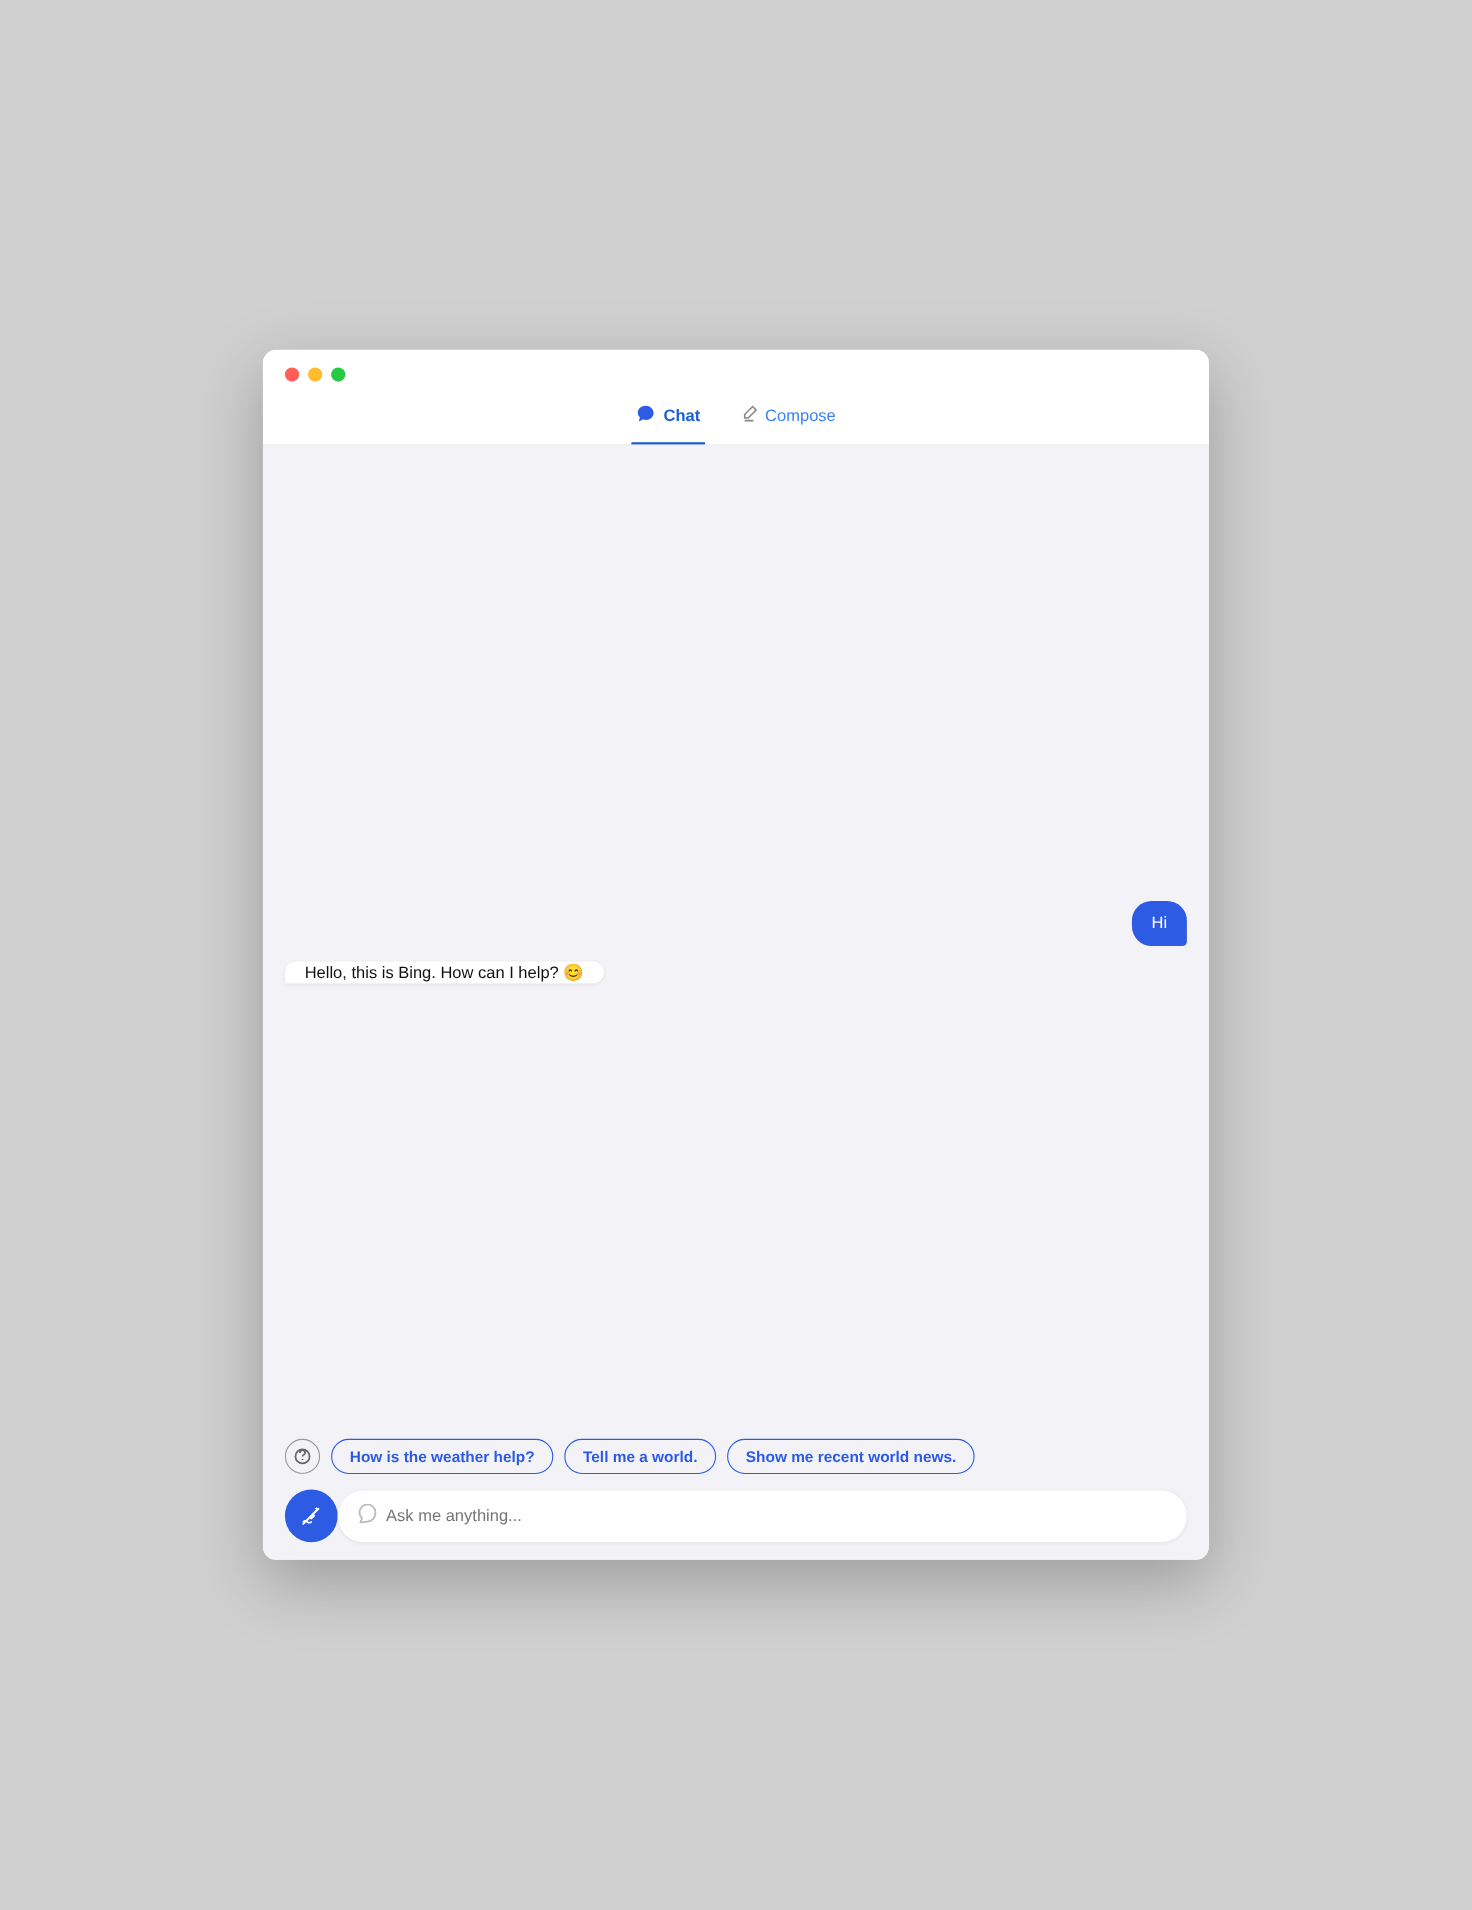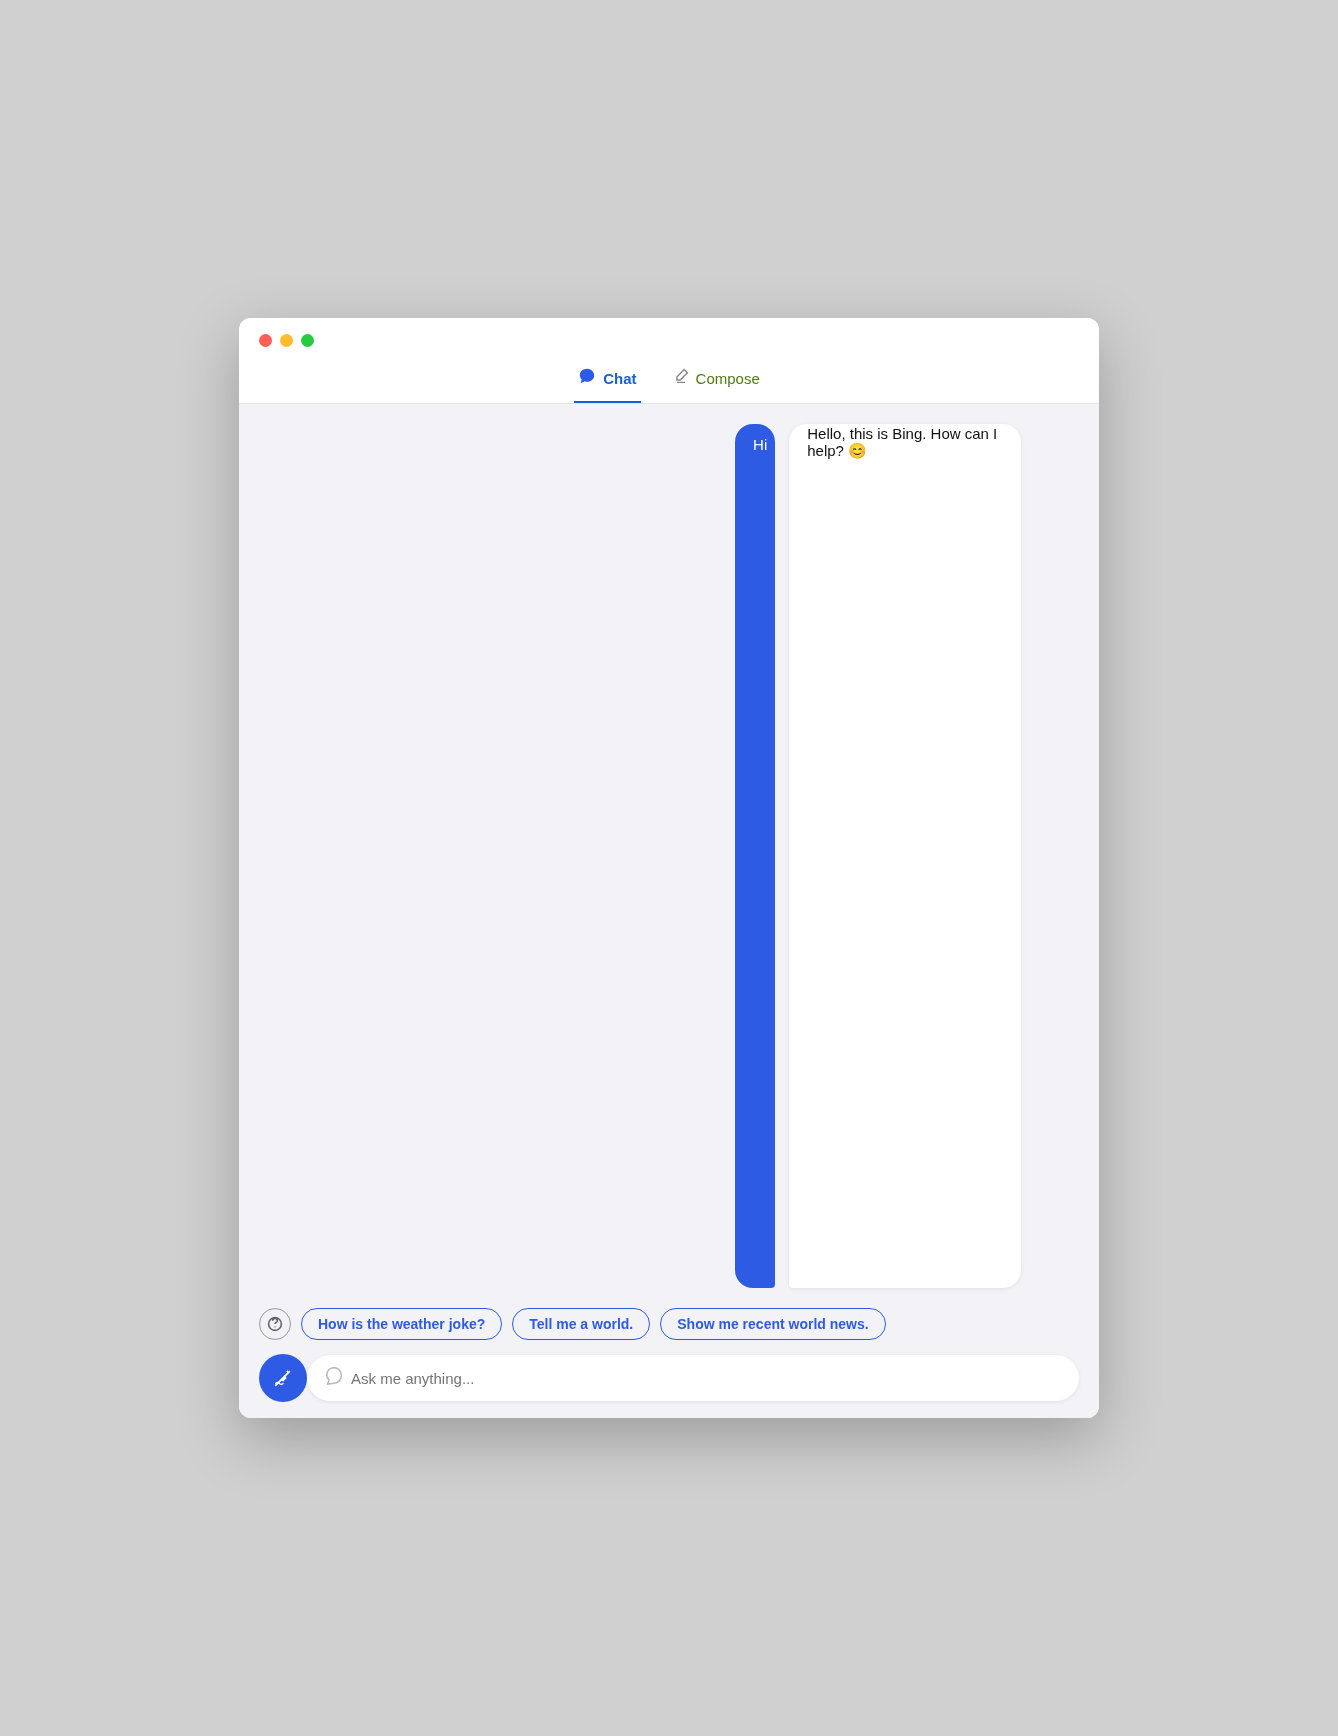--- a/index.html
+++ b/index.html
@@ -59,21 +59,21 @@
       padding-bottom: 0;
     }
 
     .tab {
       display: flex;
       align-items: center;
       gap: 7px;
       padding: 8px 4px 12px 4px;
       cursor: pointer;
       font-size: 15px;
-      color: #4d7c0f;
+      color: #3b82f6;
       border-bottom: 2.5px solid transparent;
       position: relative;
     }
 
     .tab.active {
       color: #1a5fd4;
       border-bottom: 2.5px solid #1a5fd4;
       font-weight: 600;
     }
 
@@ -96,21 +96,22 @@
       background: #f2f2f7;
       display: flex;
       flex-direction: column;
       padding: 20px 20px 16px 20px;
       min-height: 700px;
     }
 
     .messages {
       flex: 1;
       display: flex;
-      justify-content: flex-end;
+      flex-direction: column;
+      justify-content: center;
       gap: 14px;
       padding-bottom: 10px;
     }
 
     .message-user {
       display: flex;
       justify-content: flex-end;
     }
 
     .bubble-user {
@@ -261,21 +262,21 @@
     </div>
 
     <div class="suggestions-row">
       <div class="question-icon-circle">
         <svg width="16" height="16" viewBox="0 0 20 20" fill="none" stroke="#666" stroke-width="2">
           <circle cx="10" cy="10" r="8"></circle>
           <path d="M10 14v-1"></path>
           <path d="M10 10c0-2 3-2 3-4a3 3 0 0 0-6 0"></path>
         </svg>
       </div>
-      <button class="suggestion-chip">How is the weather joke?</button>
+      <button class="suggestion-chip">How is the weather help?</button>
       <button class="suggestion-chip">Tell me a world.</button>
       <button class="suggestion-chip">Show me recent world news.</button>
     </div>
 
     <div class="input-row">
       <div class="clear-button">
         <svg width="22" height="22" viewBox="0 0 24 24" fill="none">
 
           <path d="M4 20 L14 10" stroke="white" stroke-width="2" stroke-linecap="round"></path>
           <path d="M14 10 L19 5" stroke="white" stroke-width="2" stroke-linecap="round"></path>

